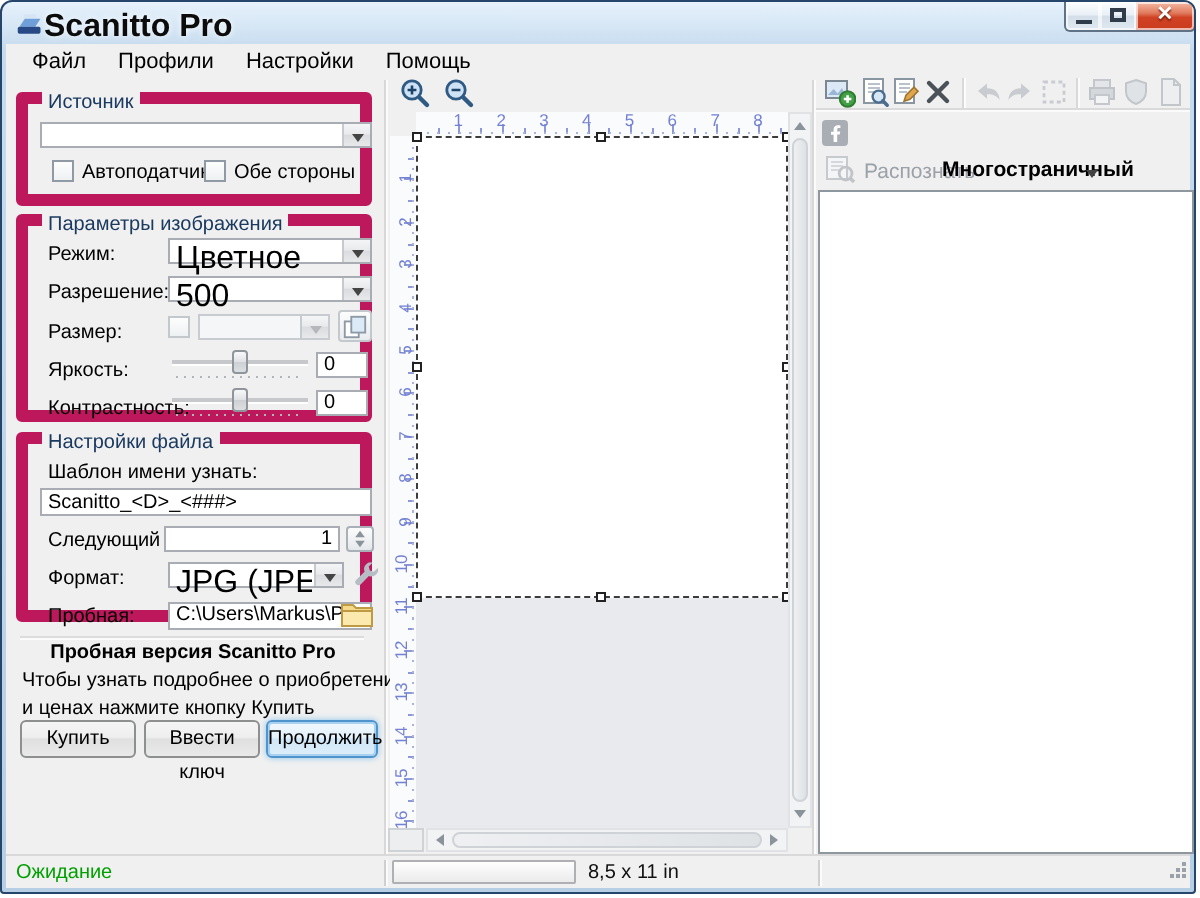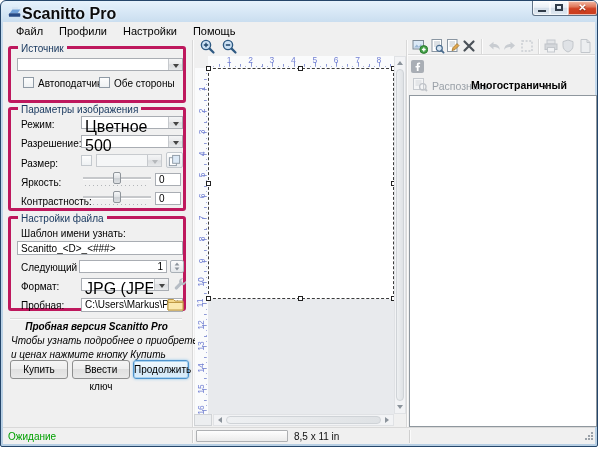--- a/index.html
+++ b/index.html
@@ -1,17 +1,17 @@
 <!DOCTYPE html>
 <html style="--status-green: #00a000; --ruler-number-blue: #7381d4; --accent-focus-border: #4f94cd; --titlebar-top: #e6f2fc; --titlebar-bottom: #b7cfe4;"><head>
 <meta charset="utf-8">
 <style>
   *{box-sizing:border-box;margin:0;padding:0;}
   body{font-family:"Liberation Sans",sans-serif;background:#fff;font-size:10px;color:#000;}
-  .abs{position:absolute;font-style:italic;}
+  .abs{position:absolute;}
   .window{position:relative;width:598px;height:447px;border:1px solid #25466a;border-radius:6px 6px 2px 2px;
     background:linear-gradient(180deg,#e6f2fc,#c6dbee 24px,#b7cfe4);overflow:hidden;}
   
   .titlebar{position:absolute;left:0;top:0;width:100%;height:22px;}
   .app-icon{position:absolute;left:7px;top:4px;width:14px;height:14px;}
   .title-text{position:absolute;left:21px;top:4px;font-size:16px;color:#0c0c0c;text-shadow:0 0 3px rgba(255,255,255,.95);font-weight:bold;}
   .winbtn{position:absolute;top:0;height:15px;border:1px solid #5f7286;border-top:none;
     background:linear-gradient(#fbfdfe,#e9f0f6 45%,#d3dee9 52%,#e0e9f1);box-shadow:inset 0 0 0 1px rgba(255,255,255,.65);cursor:default;}
   .winbtn.min{left:531px;width:19px;border-radius:0 0 0 3px;}
   .winbtn.max{left:549px;width:19px;border-left:none;}
@@ -19,21 +19,21 @@
     background:linear-gradient(#f4bca7,#e0795c 40%,#d04224 55%,#c93c1c);color:#fff;font-weight:bold;font-size:10px;
     text-align:center;line-height:13px;text-shadow:0 1px 1px #7a1f0d;}
   .glyph-min{position:absolute;left:5px;bottom:3px;width:8px;height:2px;background:#303c49;}
   .glyph-max{position:absolute;left:5px;top:3px;width:8px;height:7px;border:2px solid #303c49;}
   
   .client{position:absolute;left:2px;top:21px;width:592px;height:422px;background:#f0f0f0;}
   .menubar{position:absolute;left:0;top:1px;width:100%;height:17px;display:flex;padding-left:5px;}
   .menu-item{padding:2px 8px;font-size:11px;}
   .vdivider{position:absolute;top:18px;width:1px;height:387px;background:#d8d8d8;box-shadow:1px 0 0 #fbfbfb;}
   
-  .group{position:absolute;border:3px solid #be185d;border-radius:3px;}
+  .group{position:absolute;border:6px solid #be185d;border-radius:3px;}
   .legend{position:absolute;top:-6px;left:7px;background:#f0f0f0;padding:0 3px;font-size:10px;color:#1b3a60;}
   .lbl{position:absolute;font-size:10px;white-space:nowrap;}
   .combo{position:absolute;background:#fff;border:1px solid #a9adb3;height:13px;}
   .combo .val{position:absolute;left:3px;top:1px;right:15px;font-size:16px;white-space:nowrap;overflow:hidden;}
   .combo .dd{position:absolute;right:0;top:0;bottom:0;width:14px;border-left:1px solid #c6c9cd;
     background:linear-gradient(#f4f5f6,#e9eaec 45%,#dadcdf 52%,#e7e9eb);}
   .caret{position:absolute;left:50%;top:50%;margin:-1px 0 0 -3px;width:0;height:0;
     border-left:3px solid transparent;border-right:3px solid transparent;border-top:4px solid #444;}
   .combo.disabled{background:#f5f6f7;border-color:#c8cbcf;}
   .combo.disabled .caret{border-top-color:#b5b8bb;}

